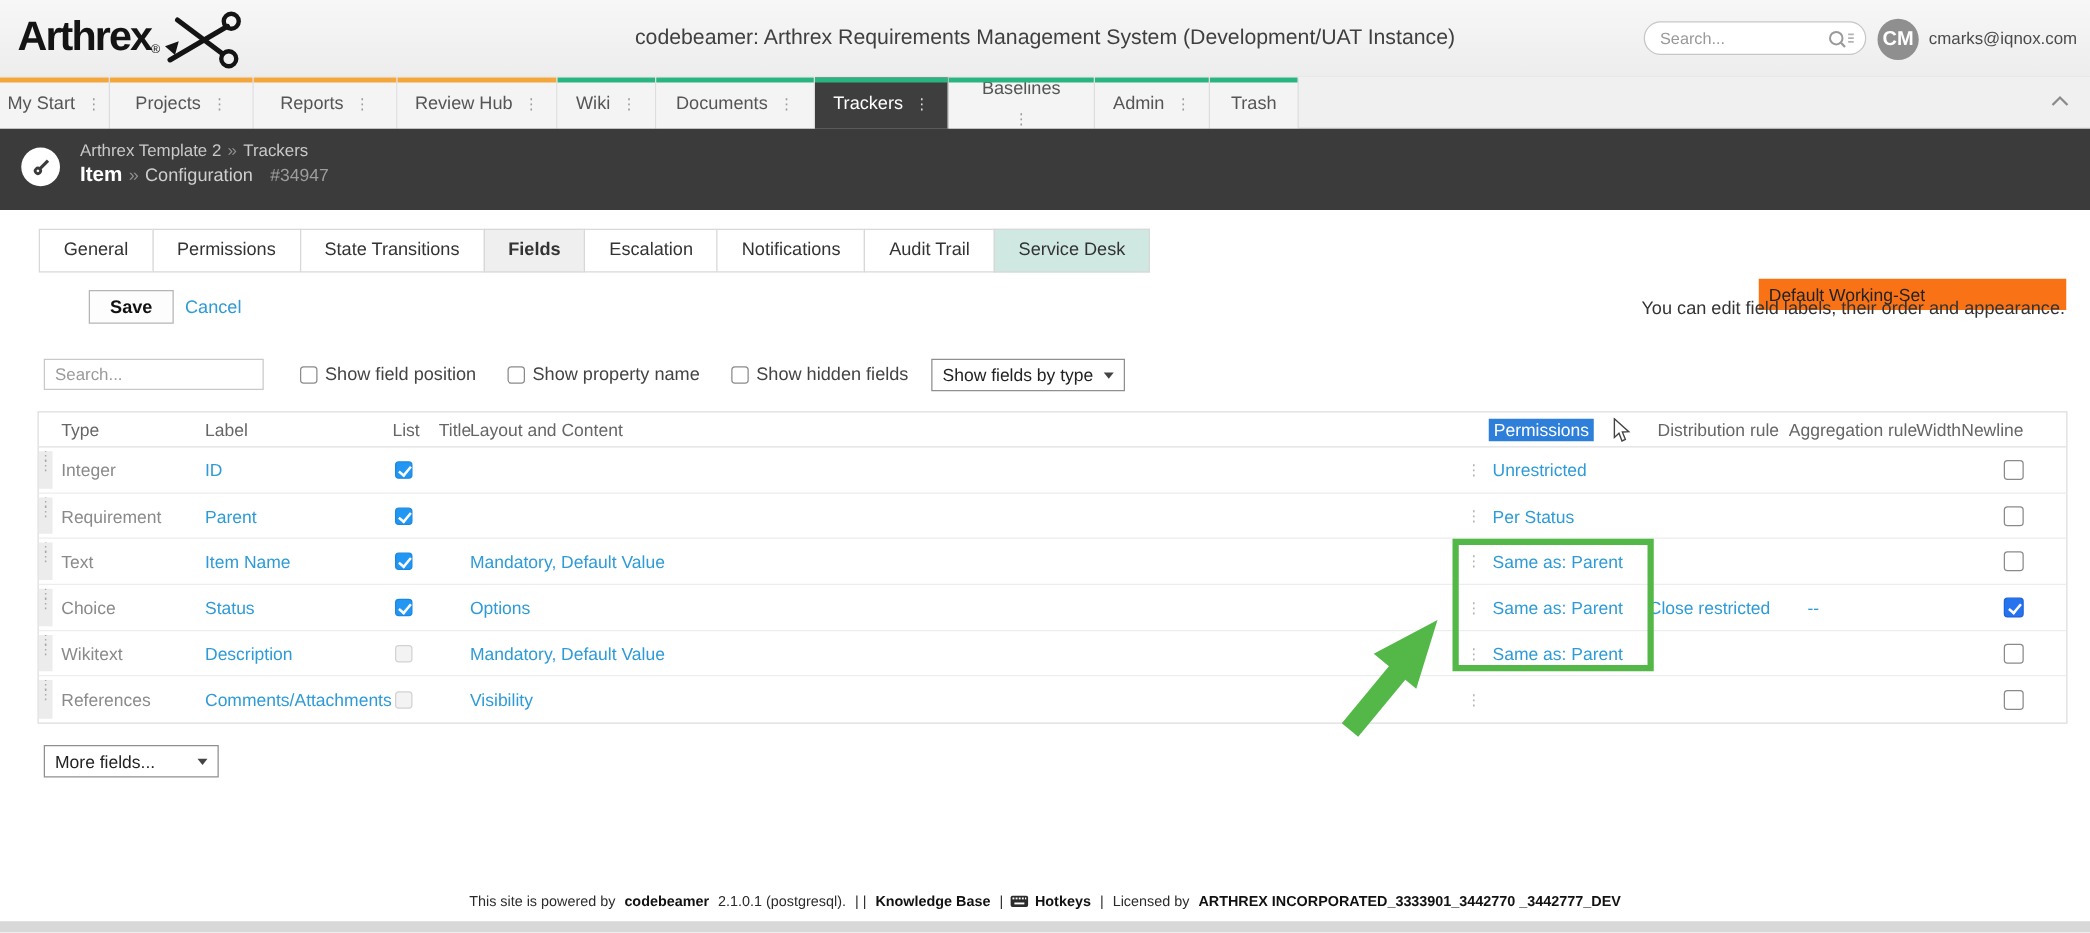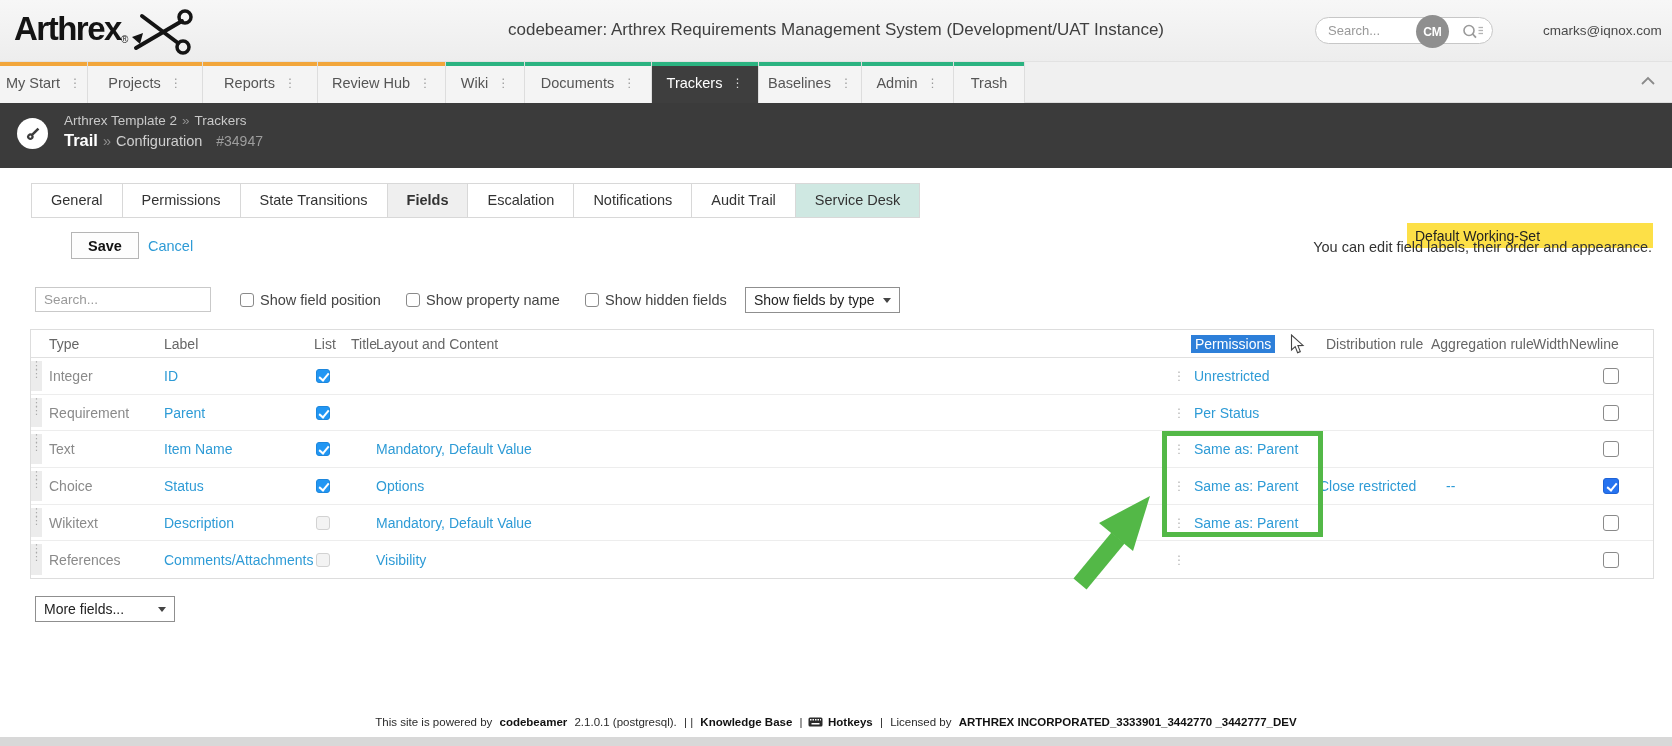--- a/index.html
+++ b/index.html
@@ -16,22 +16,22 @@
   .logo-svg { margin-left:-4px; margin-top:0; }
   .app-title { position:absolute; top:20px; left:0; width:100%; text-align:center;
                font-size:17px; color:#3f3f3f; }
   .search-pill { position:absolute; left:1315px; top:17px; width:178px; height:27px;
                  border:1px solid #c7c7c7; border-radius:14px; background:#fff; }
   .search-pill input { position:absolute; left:12px; top:2px; width:130px; height:21px;
                  border:none; outline:none; font-size:13px; color:#555; background:transparent;
                  font-family:inherit; }
   .search-pill input::placeholder { color:#999; }
   .search-pill .mag { position:absolute; right:8px; top:5px; }
-  .avatar { position:absolute; left:1416px; top:15px; width:33px; height:33px; border-radius:50%;
-            background:#8f8f8f; color:#fff; font-size:12px; font-weight:bold;
+  .avatar { position:absolute; left:1502px; top:15px; width:33px; height:33px; border-radius:50%;
+            background:#8f8f8f; color:#fff; font-size:16px; font-weight:bold;
             display:flex; align-items:center; justify-content:center; }
   .user-email { position:absolute; left:1543px; top:23px; font-size:13.5px; color:#4a4a4a; }
 
   
   .nav { position:absolute; top:62px; left:0; width:100%; height:41px; background:#f0f0f0;
          border-bottom:1px solid #dcdcdc; display:flex; }
   .nav-item { position:relative; height:41px; display:flex; align-items:center; justify-content:center;
               gap:9px; background:#f4f4f4; border-right:1px solid #dddddd; color:#555;
               font-size:14.5px; cursor:pointer; }
   .nav-item::before { content:""; position:absolute; top:0; left:0; right:0; height:4px; background:var(--accent); }
@@ -44,21 +44,21 @@
   .crumb { position:absolute; top:103px; left:0; width:100%; height:65px; background:#3b3b3b; }
   .crumb-icon { position:absolute; left:17px; top:15px; width:31px; height:31px; background:#fff;
                 border-radius:50%; display:flex; align-items:center; justify-content:center; }
   .crumb-l1 { position:absolute; left:64px; top:10px; font-size:13.5px; color:#c9c9c9; }
   .crumb-l1 .sep, .crumb-l2 .sep { color:#8f8f8f; margin:0 5px; }
   .crumb-l2 { position:absolute; left:64px; top:28px; font-size:14.5px; color:#cfcfcf; }
   .crumb-item { font-size:16.5px; font-weight:bold; color:#fff; }
   .crumb-id { color:#9d9d9d; margin-left:14px; font-size:14px; }
   .ws-label { position:absolute; left:1307px; top:125px; font-size:14.5px; font-weight:bold; color:#fff; }
   .ws-input { position:absolute; left:1407px; top:120px; width:246px; height:25px; border:none;
-              padding:0 8px; font-size:14px; color:#222; font-family:inherit; background:#fde047; }
+              padding:0 8px; font-size:14px; color:#222; font-family:inherit; background:#f97316; }
 
   
   .tabs { position:absolute; top:183px; left:32px; display:flex;justify-content:space-between; }
   .tab { height:35px; line-height:33px; padding:0 19px; background:#fff; border:1px solid #d8d8d8;
          margin-left:-1px; font-size:14.5px; color:#333; cursor:pointer; white-space:nowrap; }
   .tab.active { background:#efefef; font-weight:bold; }
   .tab.highlight { background:#cfe8e2; }
 
   
   .save-btn { position:absolute; left:35px; top:232px; width:68px; height:27px; background:#fdfdfd;
@@ -186,21 +186,21 @@
     <span class="nav-dots">⋮</span>
   </div>
       <div class="nav-item" style="width: 127px; --accent: #2bb381;">
     <span class="nav-label">Documents</span>
     <span class="nav-dots">⋮</span>
   </div>
       <div class="nav-item active" style="width: 107px; --accent: #2bb381;">
     <span class="nav-label">Trackers</span>
     <span class="nav-dots">⋮</span>
   </div>
-      <div class="nav-item" style="width: 103px; --accent: #2bb381;">
+      <div class="nav-item" style="width: 117px; flex-direction: column; --accent: #2bb381;">
     <span class="nav-label">Baselines</span>
     <span class="nav-dots">⋮</span>
   </div>
       <div class="nav-item" style="width: 92px; --accent: #2bb381;">
     <span class="nav-label">Admin</span>
     <span class="nav-dots">⋮</span>
   </div>
       <div class="nav-item" style="width: 71px; --accent: #2bb381;">
     <span class="nav-label">Trash</span>
 
@@ -217,21 +217,21 @@
           <rect x="8.6" y="1.5" width="2.8" height="10"></rect>
           <circle cx="10" cy="14.2" r="3.6"></circle>
           <circle cx="10" cy="14.2" r="1.2" fill="#fff"></circle>
         </g>
       </svg>
     </div>
     <div class="crumb-l1">
       <span>Arthrex Template 2</span><span class="sep">»</span><span>Trackers</span>
     </div>
     <div class="crumb-l2">
-      <span class="crumb-item">Trail</span><span class="sep">»</span><span>Configuration</span><span class="crumb-id">#34947</span>
+      <span class="crumb-item">Item</span><span class="sep">»</span><span>Configuration</span><span class="crumb-id">#34947</span>
     </div>
     <div class="ws-label">Working-Set:</div>
     <input class="ws-input" value="Default Working-Set" style="">
   </div>
 
   <div class="tabs">
       <div class="tab">General</div>
       <div class="tab">Permissions</div>
       <div class="tab">State Transitions</div>
       <div class="tab active">Fields</div>

